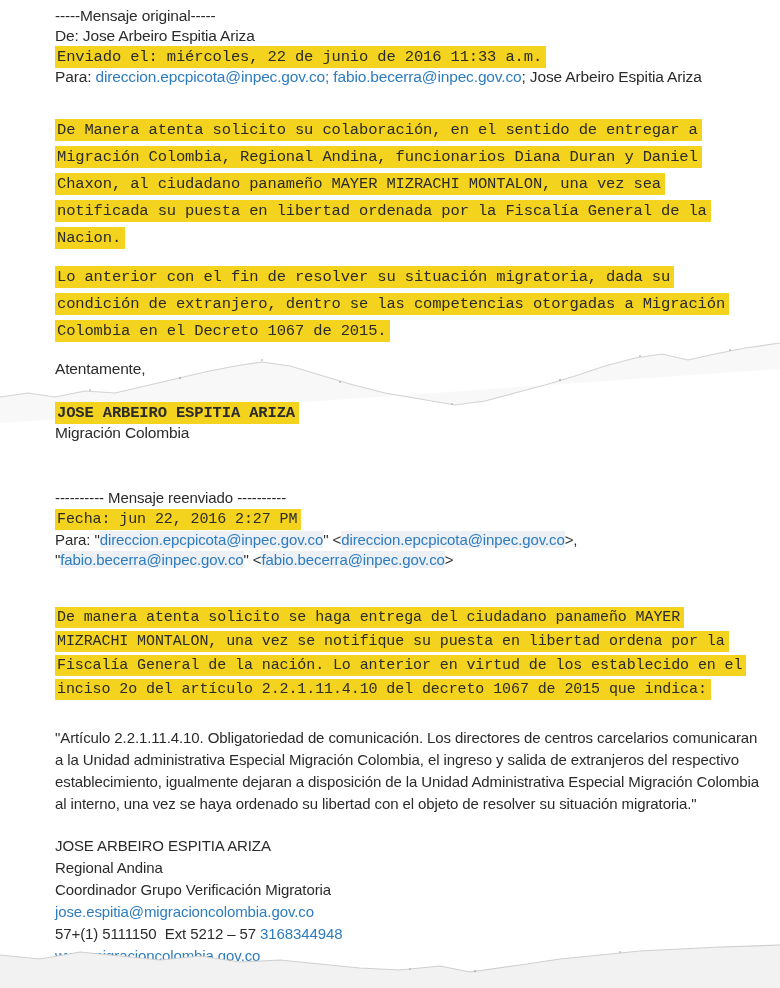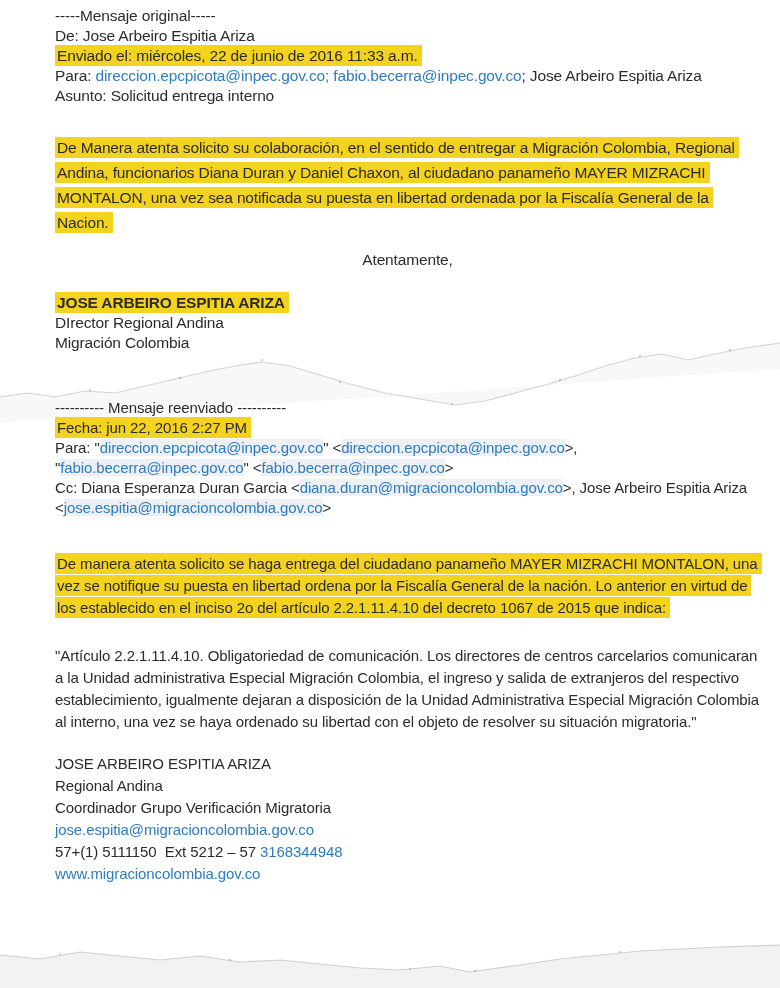--- a/index.html
+++ b/index.html
@@ -22,32 +22,33 @@
   }
   .page { position: relative; z-index: 1; padding: 6px 20px 0 55px; }
   .msg1 { font-size: 15.5px; letter-spacing: -0.15px; }
   .msg2 { font-size: 15px; letter-spacing: -0.1px; }
   .line { line-height: 20px; white-space: pre-wrap; }
   .para { margin: 0; white-space: normal; }
   .msg1 .para { line-height: 25px; }
   .msg2 .para { line-height: 22px; }
   .mt-p1 { margin-top: 29px; }
   .mt-p2 { margin-top: 12px; }
-  .mt-closing { margin-top: 15px; text-align: center; }
+  .mt-closing { margin-top: 15px; }
   .mt-signame { margin-top: 23px; }
   .mt-fwd { margin-top: 45px; }
   .mt-body2 { margin-top: 35px; }
   .article { margin-top: 26px; line-height: 21px; }
   .mt-sig2 { margin-top: 20px; }
   .sig2-line { line-height: 22px; }
   mark {
     background: var(--highlight);
     color: inherit;
     padding: 2px 4px 2px 2px;
     box-decoration-break: clone;
+    font-family: Liberation Mono, monospace;
     -webkit-box-decoration-break: clone;
   }
   .bold { font-weight: bold; }
   .link { color: var(--link); }
   .lk-bg { background: var(--link-bg); }
   a.link { text-decoration: none; cursor: pointer; }
   .torn { position: absolute; left: 0; width: 780px; z-index: 0; pointer-events: none; }
   .torn-mid { top: 335px; height: 95px; }
   .torn-bottom { top: 933px; height: 55px; z-index: 2; }
 </style>
@@ -85,36 +86,34 @@
   </svg>
 </div>
 
 <div class="page">
 
   <section class="msg1">
     <div class="line">-----Mensaje original-----</div>
     <div class="line">De: Jose Arbeiro Espitia Ariza</div>
     <div class="line"><mark>Enviado el: miércoles, 22 de junio de 2016 11:33 a.m.</mark></div>
     <div class="line"><span>Para: </span><span class="link">direccion.epcpicota@inpec.gov.co;</span><span> </span><span class="link">fabio.becerra@inpec.gov.co</span><span>; Jose Arbeiro Espitia Ariza</span></div>
-    <div class="line">Asunto: Solicitud entrega interno</div>
 
     <p class="para mt-p1"><mark>De Manera atenta solicito su colaboración, en el sentido de entregar a Migración Colombia, Regional Andina, funcionarios Diana Duran y Daniel Chaxon, al ciudadano panameño MAYER MIZRACHI MONTALON, una vez sea notificada su puesta en libertad ordenada por la Fiscalía General de la Nacion.</mark></p>
+    <p class="para mt-p2"><mark>Lo anterior con el fin de resolver su situación migratoria, dada su condición de extranjero, dentro se las competencias otorgadas a Migración Colombia en el Decreto 1067 de 2015.</mark></p>
 
     <div class="line mt-closing">Atentamente,</div>
     <div class="line mt-signame"><mark class="bold">JOSE ARBEIRO ESPITIA ARIZA</mark></div>
-    <div class="line">DIrector Regional Andina</div>
     <div class="line">Migración Colombia</div>
   </section>
 
   <section class="msg2 mt-fwd">
     <div class="line">---------- Mensaje reenviado ----------</div>
     <div class="line"><mark>Fecha: jun 22, 2016 2:27 PM</mark></div>
     <div class="line"><span>Para: "</span><span class="link lk-bg">direccion.epcpicota@inpec.gov.co</span><span>" &lt;</span><span class="link lk-bg">direccion.epcpicota@inpec.gov.co</span><span>&gt;,</span></div>
     <div class="line"><span>"</span><span class="link lk-bg">fabio.becerra@inpec.gov.co</span><span>" &lt;</span><span class="link lk-bg">fabio.becerra@inpec.gov.co</span><span>&gt;</span></div>
-    <div class="line"><span>Cc: Diana Esperanza Duran Garcia &lt;</span><span class="link lk-bg">diana.duran@migracioncolombia.gov.co</span><span>&gt;, Jose Arbeiro Espitia Ariza &lt;</span><span class="link lk-bg">jose.espitia@migracioncolombia.gov.co</span><span>&gt;</span></div>
 
     <p class="para mt-body2"><mark>De manera atenta solicito se haga entrega del ciudadano panameño MAYER MIZRACHI MONTALON, una vez se notifique su puesta en libertad ordena por la Fiscalía General de la nación. Lo anterior en virtud de los establecido en el inciso 2o del artículo 2.2.1.11.4.10 del decreto 1067 de 2015 que indica:</mark></p>
 
     <p class="para article">"Artículo 2.2.1.11.4.10. Obligatoriedad de comunicación. Los directores de centros carcelarios comunicaran a la Unidad administrativa Especial Migración Colombia, el ingreso y salida de extranjeros del respectivo establecimiento, igualmente dejaran a disposición de la Unidad Administrativa Especial Migración Colombia al interno, una vez se haya ordenado su libertad con el objeto de resolver su situación migratoria."</p>
 
     <div class="mt-sig2">
       <div class="line sig2-line">JOSE ARBEIRO ESPITIA ARIZA</div>
       <div class="line sig2-line">Regional Andina</div>
       <div class="line sig2-line">Coordinador Grupo Verificación Migratoria</div>
       <div class="line sig2-line"><a class="link">jose.espitia@migracioncolombia.gov.co</a></div>

